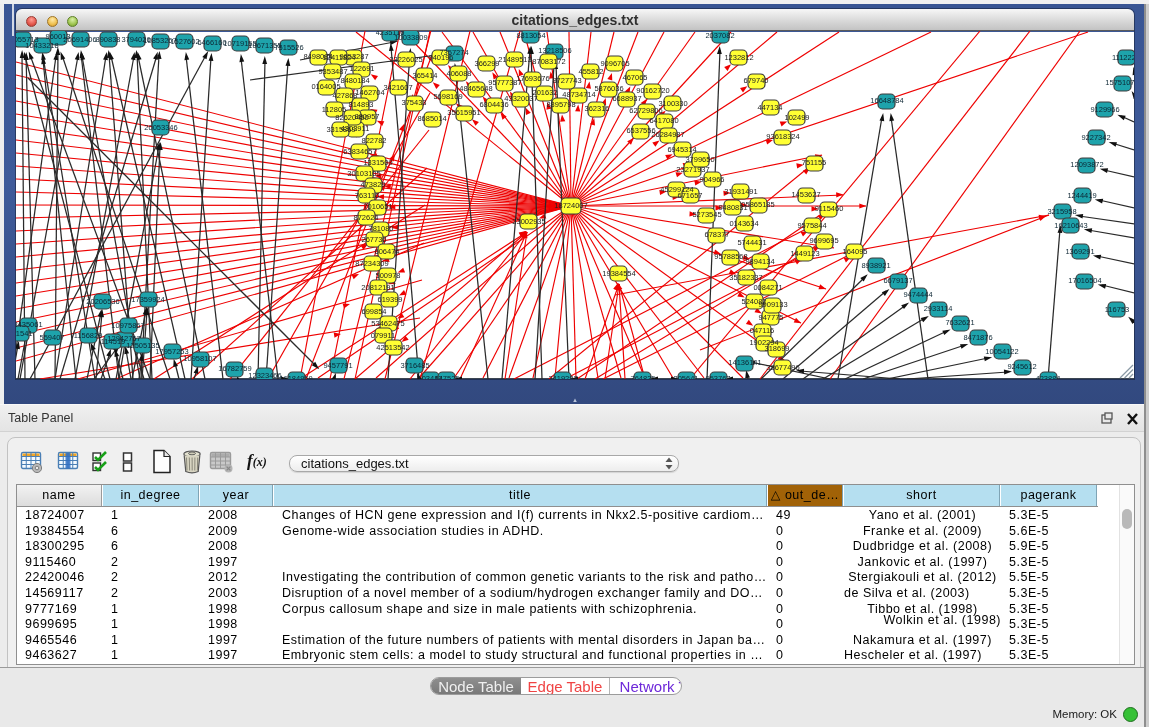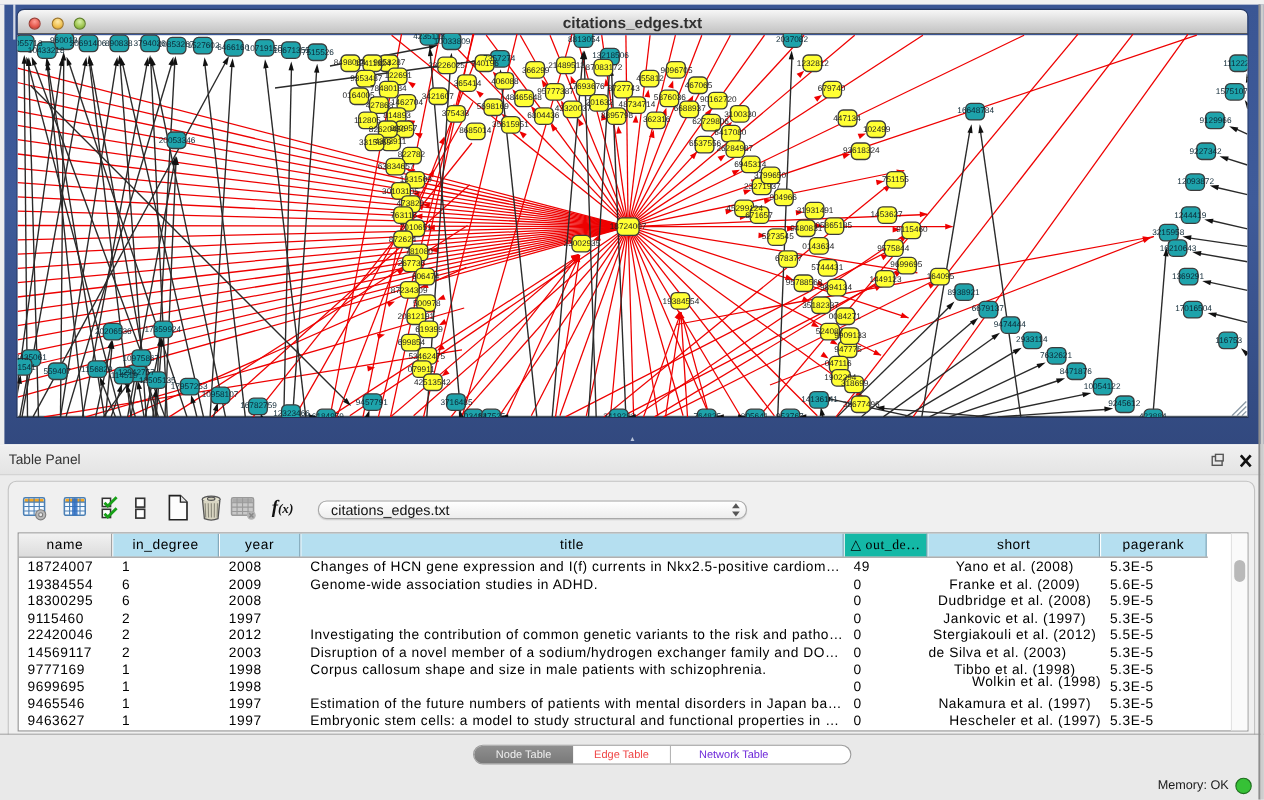--- a/index.html
+++ b/index.html
@@ -848,30 +848,30 @@
 <svg class="abs" style="left:663px;top:456px" width="12" height="15" viewBox="0 0 12 15">
  <path d="M6 1.5 L9.5 6 H2.5 Z" fill="#555"></path>
     <path d="M6 13.5 L9.5 9 H2.5 Z" fill="#555"></path>
 </svg>
 
 <div class="abs" style="left:16px;top:484px;width:1119px;height:181px;background:#fff;border:1px solid #8f8f8f;overflow:hidden;font-size:12.5px;letter-spacing:0.5px;color:#000">
  <div style="position:absolute;left:0px;top:0;width:85px;height:21px;background:linear-gradient(#f2f2f2,#dcdcdc);border-right:1px solid #9a9a9a;text-align:center;line-height:21px;">name</div>
     <div style="position:absolute;left:86px;top:0;width:96px;height:21px;background:#b5dff0;border-right:1px solid #7fa4b5;text-align:center;line-height:21px;">in_degree</div>
     <div style="position:absolute;left:183px;top:0;width:73px;height:21px;background:#b5dff0;border-right:1px solid #7fa4b5;text-align:center;line-height:21px;">year</div>
     <div style="position:absolute;left:257px;top:0;width:493px;height:21px;background:#b5dff0;border-right:1px solid #7fa4b5;text-align:center;line-height:21px;">title</div>
-    <div style="position:absolute;left:751px;top:0;width:75px;height:21px;background:#14b8a6;border-right:1px solid #7fa4b5;text-align:center;line-height:21px;font-family:Liberation Serif, serif;">△ out_de…</div>
+    <div style="position:absolute;left:751px;top:0;width:75px;height:21px;background:#a16207;border-right:1px solid #7fa4b5;text-align:center;line-height:21px;">△ out_de…</div>
     <div style="position:absolute;left:827px;top:0;width:156px;height:21px;background:#b5dff0;border-right:1px solid #7fa4b5;text-align:center;line-height:21px;">short</div>
     <div style="position:absolute;left:984px;top:0;width:96px;height:21px;background:#b5dff0;border-right:1px solid #7fa4b5;text-align:center;line-height:21px;">pagerank</div>
  <div class="abs" style="left:0;top:21px;width:1081px;height:1px;background:#8f8f8f"></div>
  <div style="position:absolute;top:23.0px;height:15.6px;line-height:15.6px;left:8px;width:78px;overflow:hidden;text-overflow:ellipsis;white-space:nowrap">18724007</div>
     <div style="position:absolute;top:23.0px;height:15.6px;line-height:15.6px;left:94px;width:89px;overflow:hidden;text-overflow:ellipsis;white-space:nowrap">1</div>
     <div style="position:absolute;top:23.0px;height:15.6px;line-height:15.6px;left:191px;width:66px;overflow:hidden;text-overflow:ellipsis;white-space:nowrap">2008</div>
     <div style="position:absolute;top:23.0px;height:15.6px;line-height:15.6px;left:265px;width:486px;overflow:hidden;text-overflow:ellipsis;white-space:nowrap">Changes of HCN gene expression and I(f) currents in Nkx2.5‑positive cardiomyoc…</div>
     <div style="position:absolute;top:23.0px;height:15.6px;line-height:15.6px;left:759px;width:68px;overflow:hidden;text-overflow:ellipsis;white-space:nowrap">49</div>
-    <div style="position:absolute;top:23.0px;height:15.6px;line-height:15.6px;left:827px;width:157px;text-align:center;overflow:hidden;text-overflow:ellipsis;white-space:nowrap">Yano et al. (2008)</div>
+    <div style="position:absolute;top:23.0px;height:15.6px;line-height:15.6px;left:827px;width:157px;text-align:center;overflow:hidden;text-overflow:ellipsis;white-space:nowrap">Yano et al. (2001)</div>
     <div style="position:absolute;top:23.0px;height:15.6px;line-height:15.6px;left:992px;width:89px;overflow:hidden;text-overflow:ellipsis;white-space:nowrap">5.3E‑5</div>
     <div style="position:absolute;top:38.6px;height:15.6px;line-height:15.6px;left:8px;width:78px;overflow:hidden;text-overflow:ellipsis;white-space:nowrap">19384554</div>
     <div style="position:absolute;top:38.6px;height:15.6px;line-height:15.6px;left:94px;width:89px;overflow:hidden;text-overflow:ellipsis;white-space:nowrap">6</div>
     <div style="position:absolute;top:38.6px;height:15.6px;line-height:15.6px;left:191px;width:66px;overflow:hidden;text-overflow:ellipsis;white-space:nowrap">2009</div>
     <div style="position:absolute;top:38.6px;height:15.6px;line-height:15.6px;left:265px;width:486px;overflow:hidden;text-overflow:ellipsis;white-space:nowrap">Genome‑wide association studies in ADHD.</div>
     <div style="position:absolute;top:38.6px;height:15.6px;line-height:15.6px;left:759px;width:68px;overflow:hidden;text-overflow:ellipsis;white-space:nowrap">0</div>
     <div style="position:absolute;top:38.6px;height:15.6px;line-height:15.6px;left:827px;width:157px;text-align:center;overflow:hidden;text-overflow:ellipsis;white-space:nowrap">Franke et al. (2009)</div>
     <div style="position:absolute;top:38.6px;height:15.6px;line-height:15.6px;left:992px;width:89px;overflow:hidden;text-overflow:ellipsis;white-space:nowrap">5.6E‑5</div>
     <div style="position:absolute;top:54.2px;height:15.6px;line-height:15.6px;left:8px;width:78px;overflow:hidden;text-overflow:ellipsis;white-space:nowrap">18300295</div>
     <div style="position:absolute;top:54.2px;height:15.6px;line-height:15.6px;left:94px;width:89px;overflow:hidden;text-overflow:ellipsis;white-space:nowrap">6</div>
@@ -917,30 +917,30 @@
     <div style="position:absolute;top:147.8px;height:15.6px;line-height:15.6px;left:191px;width:66px;overflow:hidden;text-overflow:ellipsis;white-space:nowrap">1997</div>
     <div style="position:absolute;top:147.8px;height:15.6px;line-height:15.6px;left:265px;width:486px;overflow:hidden;text-overflow:ellipsis;white-space:nowrap">Estimation of the future numbers of patients with mental disorders in Japan base…</div>
     <div style="position:absolute;top:147.8px;height:15.6px;line-height:15.6px;left:759px;width:68px;overflow:hidden;text-overflow:ellipsis;white-space:nowrap">0</div>
     <div style="position:absolute;top:147.8px;height:15.6px;line-height:15.6px;left:827px;width:157px;text-align:center;overflow:hidden;text-overflow:ellipsis;white-space:nowrap">Nakamura et al. (1997)</div>
     <div style="position:absolute;top:147.8px;height:15.6px;line-height:15.6px;left:992px;width:89px;overflow:hidden;text-overflow:ellipsis;white-space:nowrap">5.3E‑5</div>
     <div style="position:absolute;top:163.4px;height:15.6px;line-height:15.6px;left:8px;width:78px;overflow:hidden;text-overflow:ellipsis;white-space:nowrap">9463627</div>
     <div style="position:absolute;top:163.4px;height:15.6px;line-height:15.6px;left:94px;width:89px;overflow:hidden;text-overflow:ellipsis;white-space:nowrap">1</div>
     <div style="position:absolute;top:163.4px;height:15.6px;line-height:15.6px;left:191px;width:66px;overflow:hidden;text-overflow:ellipsis;white-space:nowrap">1997</div>
     <div style="position:absolute;top:163.4px;height:15.6px;line-height:15.6px;left:265px;width:486px;overflow:hidden;text-overflow:ellipsis;white-space:nowrap">Embryonic stem cells: a model to study structural and functional properties in car…</div>
     <div style="position:absolute;top:163.4px;height:15.6px;line-height:15.6px;left:759px;width:68px;overflow:hidden;text-overflow:ellipsis;white-space:nowrap">0</div>
-    <div style="position:absolute;top:163.4px;height:15.6px;line-height:15.6px;left:827px;width:157px;text-align:right;overflow:hidden;text-overflow:ellipsis;white-space:nowrap">Hescheler et al. (1997)</div>
+    <div style="position:absolute;top:163.4px;height:15.6px;line-height:15.6px;left:827px;width:157px;text-align:left;overflow:hidden;text-overflow:ellipsis;white-space:nowrap">Hescheler et al. (1997)</div>
     <div style="position:absolute;top:163.4px;height:15.6px;line-height:15.6px;left:992px;width:89px;overflow:hidden;text-overflow:ellipsis;white-space:nowrap">5.3E‑5</div>
 </div>
 
 <div class="abs" style="left:1119px;top:485px;width:15px;height:179px;background:#fafafa;border-left:1px solid #e2e2e2"></div>
 <div class="abs" style="left:1121.5px;top:509px;width:10px;height:20px;border-radius:5px;background:#b9b9b9"></div>
 
 <div class="abs" style="left:0;top:667px;width:1149px;height:1px;background:#9a9a9a"></div>
 <div class="abs" style="left:0;top:668px;width:1149px;height:59px;background:#e9e9e9"></div>
-<div class="abs" style="left:430px;top:677px;width:344px;height:18px;border:1px solid #9c9c9c;border-radius:9px;background:#fff;overflow:hidden;font-size:10px">
+<div class="abs" style="left:430px;top:677px;width:252px;height:18px;border:1px solid #9c9c9c;border-radius:9px;background:#fff;overflow:hidden;font-size:15px">
   <div class="abs" style="left:0;top:0;width:90px;height:18px;background:linear-gradient(#8f8f8f,#767676);color:#f0f0f0;text-align:center;line-height:17px">Node Table</div>
   <div class="abs" style="left:90px;top:0;width:89px;height:18px;border-right:1px solid #b5b5b5;color:#ef4444;text-align:center;line-height:17px">Edge Table</div>
   <div class="abs" style="left:180px;top:0;width:112px;height:18px;color:#6d28d9;text-align:center;line-height:17px">Network Table</div>
 </div>
 
 <div class="abs" style="left:1040px;top:708px;width:77px;text-align:right;font-size:11.5px;color:#1a1a1a">Memory: OK</div>
 <div class="abs" style="left:1123px;top:707px;width:15px;height:15px;border-radius:50%;background:#36c136;border:1.5px solid #1e6e1e"></div>
 
 <div class="abs" style="left:1144px;top:4px;width:1.5px;height:723px;background:#8e8e8e"></div>
 <div class="abs" style="left:1145.5px;top:4px;width:3.5px;height:723px;background:#cdcdcd"></div>

